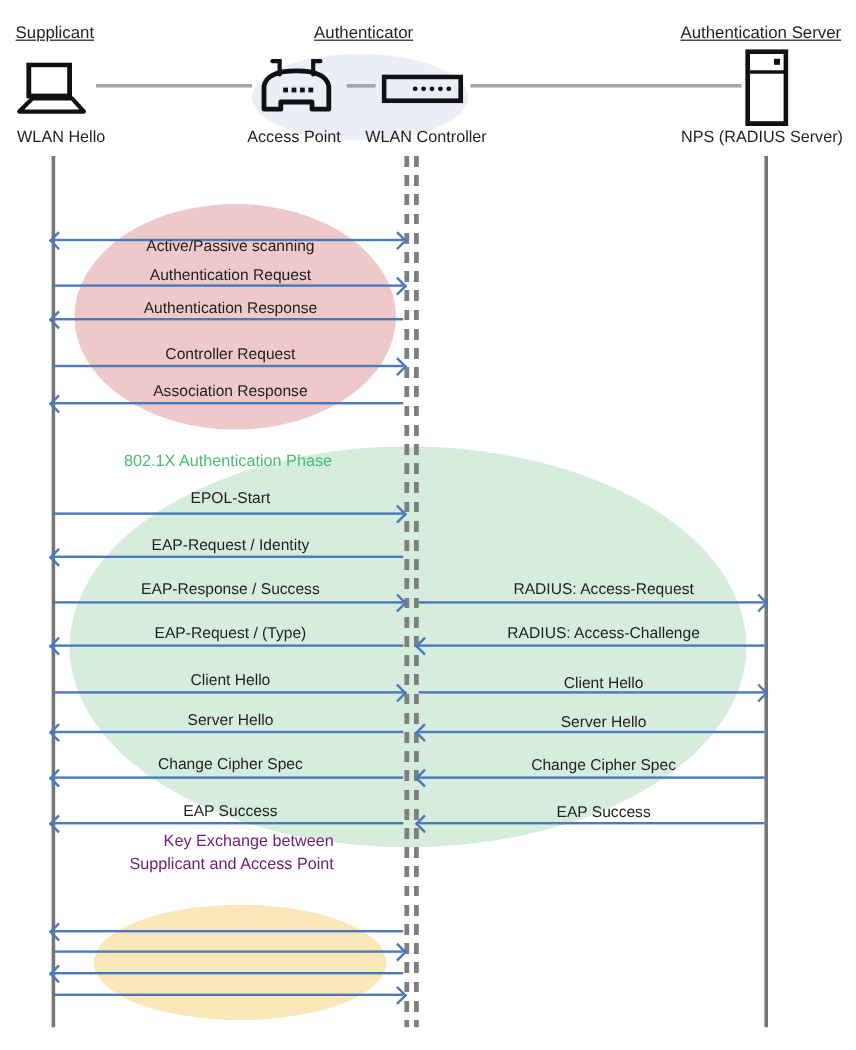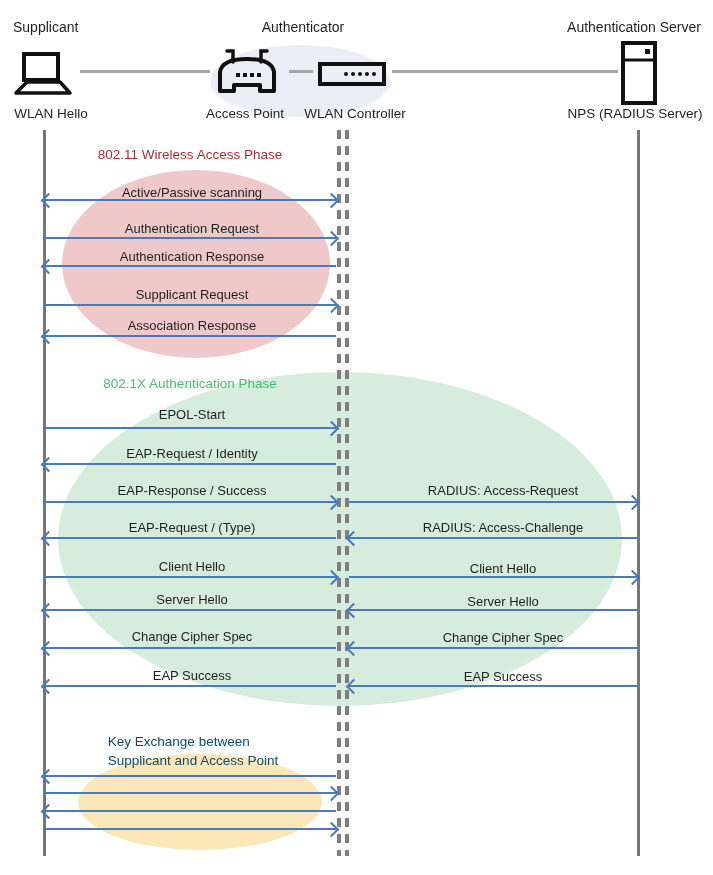--- a/index.html
+++ b/index.html
@@ -1,40 +1,40 @@
 <!DOCTYPE html>
 <html><head>
 <meta charset="utf-8">
 <style>
   html,body { margin:0; padding:0; background:#ffffff; }
   .stage {
     position:relative; width:713px; height:875px; overflow:hidden;
     font-family:"Liberation Sans", sans-serif; color:#1f1f1f; background:#fff;
   }
   
-  .role { position:absolute; top:19px; font-size:14px; white-space:nowrap; z-index:3; }
+  .role { position:absolute; top:19px; font-size:14px; white-space:nowrap; z-index:3;text-decoration:underline; }
   .role.center { transform:translateX(-50%); }
   .node-label { position:absolute; top:106px; font-size:13.5px; white-space:nowrap; transform:translateX(-50%); z-index:3; }
   .halo { position:absolute; left:210px; top:45px; width:180px; height:72px; border-radius:50%; background:#EAEEF7; z-index:0; }
   .conn { position:absolute; top:70px; height:3px; background:#A6A6A6; z-index:1; }
   .icon { position:absolute; z-index:2; }
   
   .ll { position:absolute; top:130px; height:726px; width:3px; background:#767676; z-index:1; }
   .mld { position:absolute; top:130px; height:726px; width:4px; z-index:1;
          background:repeating-linear-gradient(to bottom,#7F7F7F 0px,#7F7F7F 9px,transparent 9px,transparent 16px); }
   
   .ell { position:absolute; border-radius:50%; z-index:0; }
   .ell.pink   { left:62px;  top:170px; width:268px; height:188px; background:#EFC9C9; }
   .ell.green  { left:58px;  top:372px; width:564px; height:334px; background:#D6EDDE; }
   .ell.yellow { left:78px;  top:754px; width:244px; height:96px;  background:#FBE7B7; }
   
   .phase-title { position:absolute; transform:translateX(-50%); font-size:13.5px; white-space:nowrap; z-index:3; }
   .pt1 { left:190px; top:147px; color:#B02B2E; }
   .pt2 { left:190px; top:376px; color:#47BE70; }
-  .pt3 { left:193px; top:732px; color:#0c4a6e; text-align:left; line-height:19px; }
+  .pt3 { left:193px; top:691px; color:#701a75; text-align:right; line-height:19px; }
   
   .lbl { position:absolute; transform:translateX(-50%); font-size:13px; white-space:nowrap; z-index:3; }
   .lc { left:192px; } .rc { left:493px;padding-left:20px; }
   .arrow { position:absolute; height:2px; background:#4A79BC; z-index:2; }
   .span-l { left:44px;  width:292px; }
   .span-r { left:349px; width:288px; }
   .hd { position:absolute; width:9px; height:9px; border-top:2.2px solid #4A79BC; border-right:2.2px solid #4A79BC; top:-3.8px; }
   .hd.r { right:-1px; transform:rotate(45deg); }
   .hd.l { left:-1px;  transform:rotate(-135deg); }
   svg { display:block; }
@@ -96,44 +96,43 @@
 
   <div class="ell pink"></div>
   <div class="ell green"></div>
   <div class="ell yellow"></div>
 
   <div class="ll" style="left:43px"></div>
   <div class="mld" style="left:337px"></div>
   <div class="mld" style="left:345px"></div>
   <div class="ll" style="left:637px"></div>
 
-  <div class="phase-title pt1">802.11 Wireless Access Phase</div>
   <div class="phase-title pt2">802.1X Authentication Phase</div>
   <div class="phase-title pt3">
     <div>Key Exchange between</div>
     <div>Supplicant and Access Point</div>
   </div>
 
-  <span class="lbl lc" style="top:185px">Active/Passive scanning</span>
+  <span class="lbl lc" style="top:197px">Active/Passive scanning</span>
   <div class="arrow span-l" style="top:199px">
       <i class="hd l"></i>
       <i class="hd r"></i>
     </div>
 
   <span class="lbl lc" style="top:221px">Authentication Request</span>
   <div class="arrow span-l" style="top:237px">
       <i class="hd r"></i>
     </div>
 
   <span class="lbl lc" style="top:249px">Authentication Response</span>
   <div class="arrow span-l" style="top:265px">
       <i class="hd l"></i>
     </div>
 
-  <span class="lbl lc" style="top:287px">Supplicant Request</span>
+  <span class="lbl lc" style="top:287px">Controller Request</span>
   <div class="arrow span-l" style="top:304px">
       <i class="hd r"></i>
     </div>
 
   <span class="lbl lc" style="top:318px">Association Response</span>
   <div class="arrow span-l" style="top:335px">
       <i class="hd l"></i>
     </div>
 
   <span class="lbl lc" style="top:407px">EPOL-Start</span>

